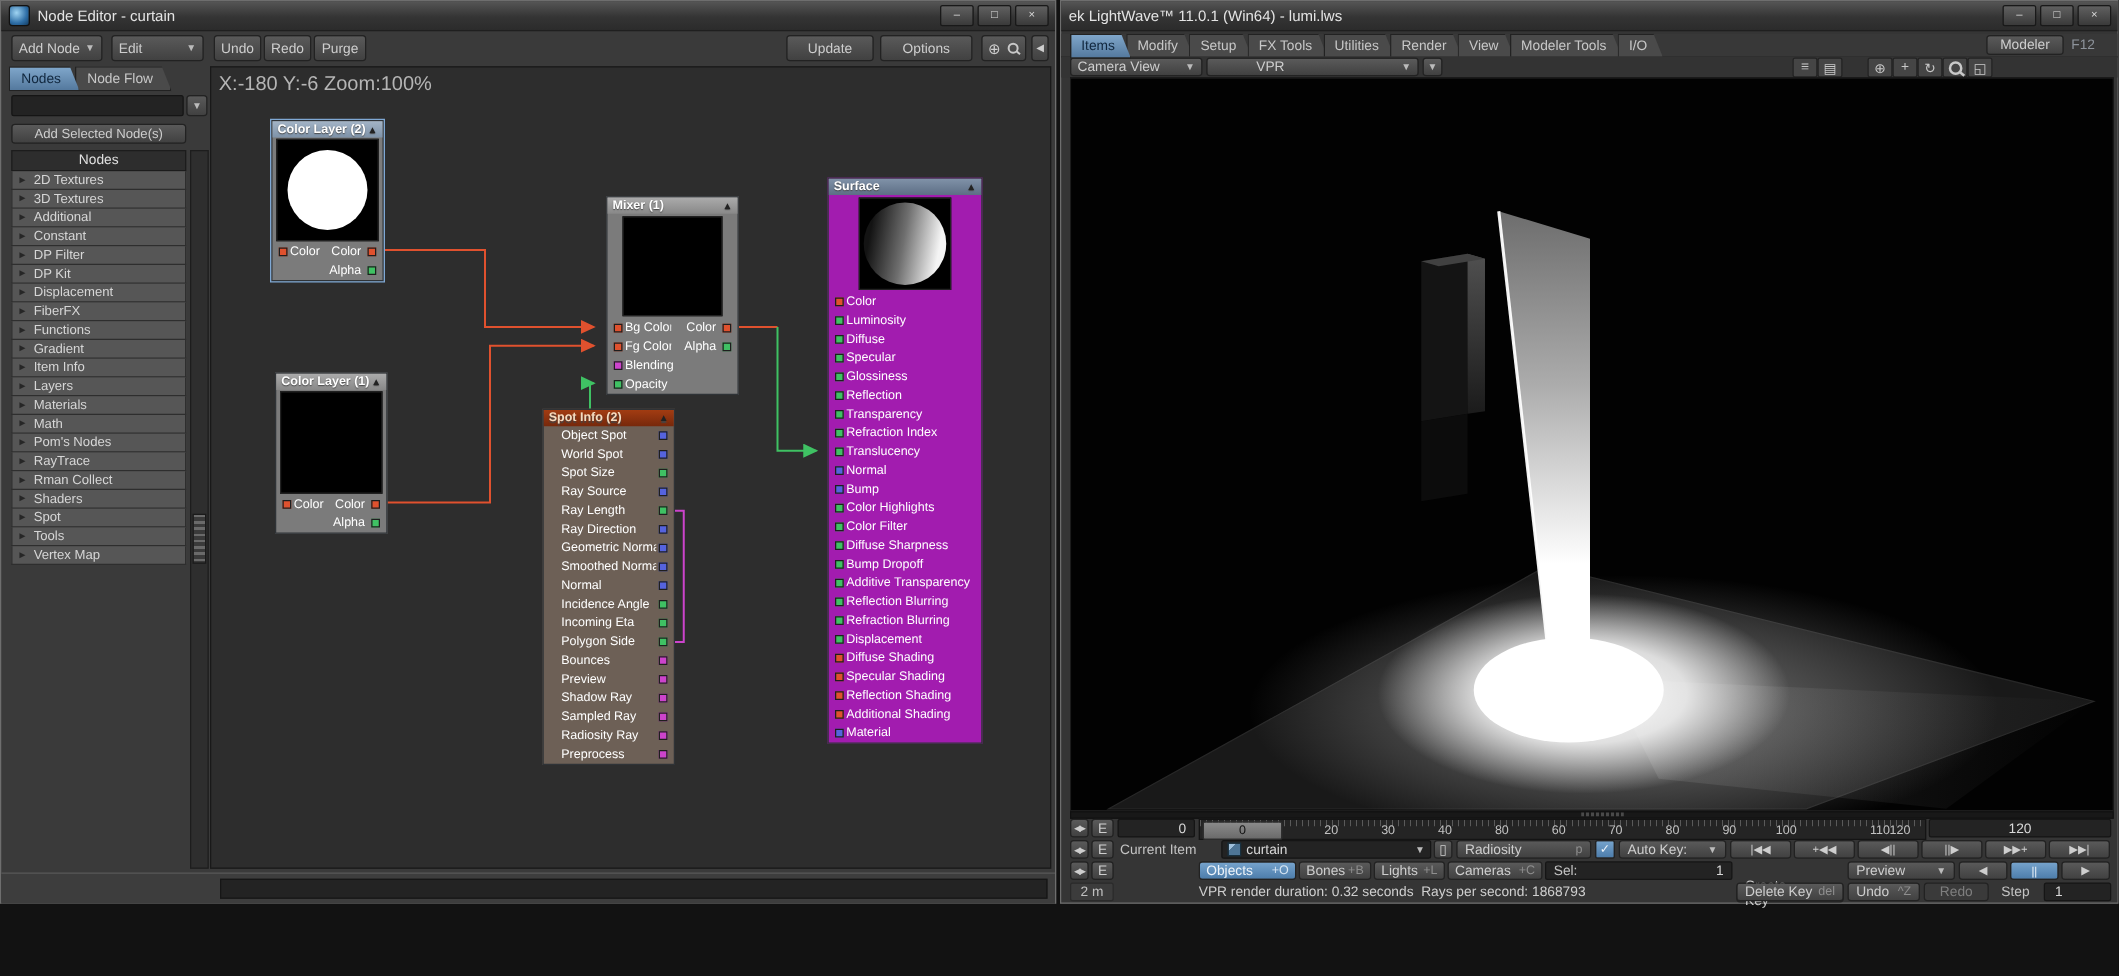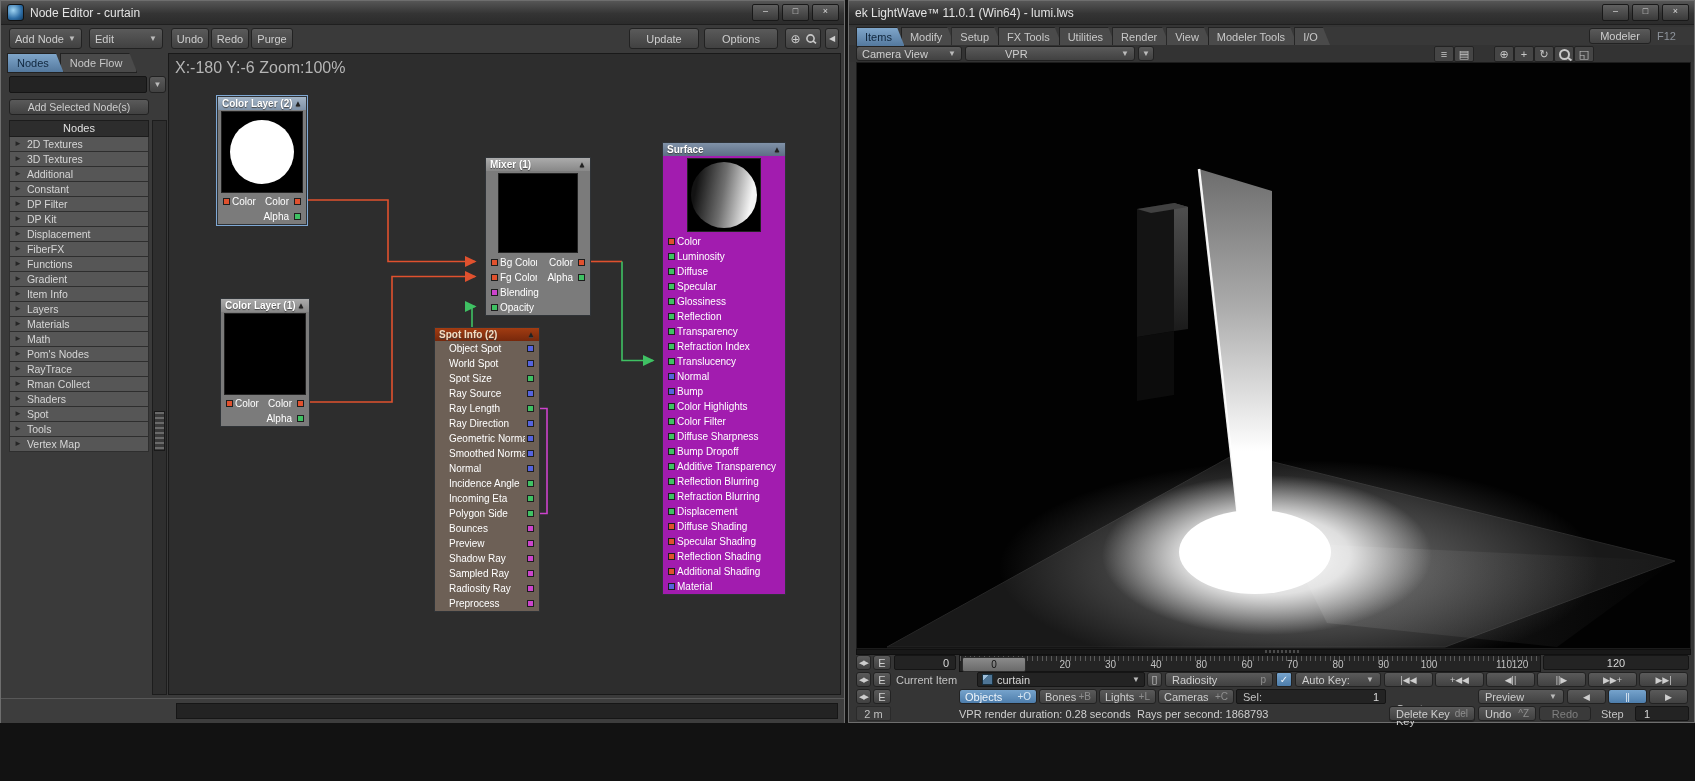--- a/index.html
+++ b/index.html
@@ -697,21 +697,21 @@
           <span class="key">+C</span>
         </div>
         <div class="btn" style="left: 718px; top: 0px; width: 39px; height: 15px; font-size: 9px;">◀</div>
         <div class="btn blue" style="left: 759px; top: 0px; width: 39px; height: 15px; font-size: 9px;">||</div>
         <div class="btn" style="left: 800px; top: 0px; width: 39px; height: 15px; font-size: 9px;">▶</div>
       </div>
 
     <div class="lrow" style="top:705px;">
       <div class="fld" style="left:7px;top:0;width:35px;height:15px;justify-content:center;background:#3c3c3c;border-color:#2a2a2a;color:#c0c0c0;">2 m</div>
       <span style="position:absolute;left:110px;top:2px;font-size:11px;color:#cfcfcf;">
-        <span>VPR render duration: 0.28 seconds</span>&nbsp;&nbsp;<span>Rays per second: 1868793</span>
+        <span>VPR render duration: 0.32 seconds</span>&nbsp;&nbsp;<span>Rays per second: 1868793</span>
       </span>
       <div class="btn" style="left:540px;top:0;width:86px;height:15px;justify-content:space-between;padding:0 6px;">
         <span>Delete Key</span>
           <span class="key">del</span>
       </div>
       <div class="btn" style="left:629px;top:0;width:58px;height:15px;justify-content:space-between;padding:0 6px;">
         <span>Undo</span>
           <span class="key">^Z</span>
       </div>
       <div class="btn" style="left:690px;top:0;width:52px;height:15px;background:#3a3a3a;">

